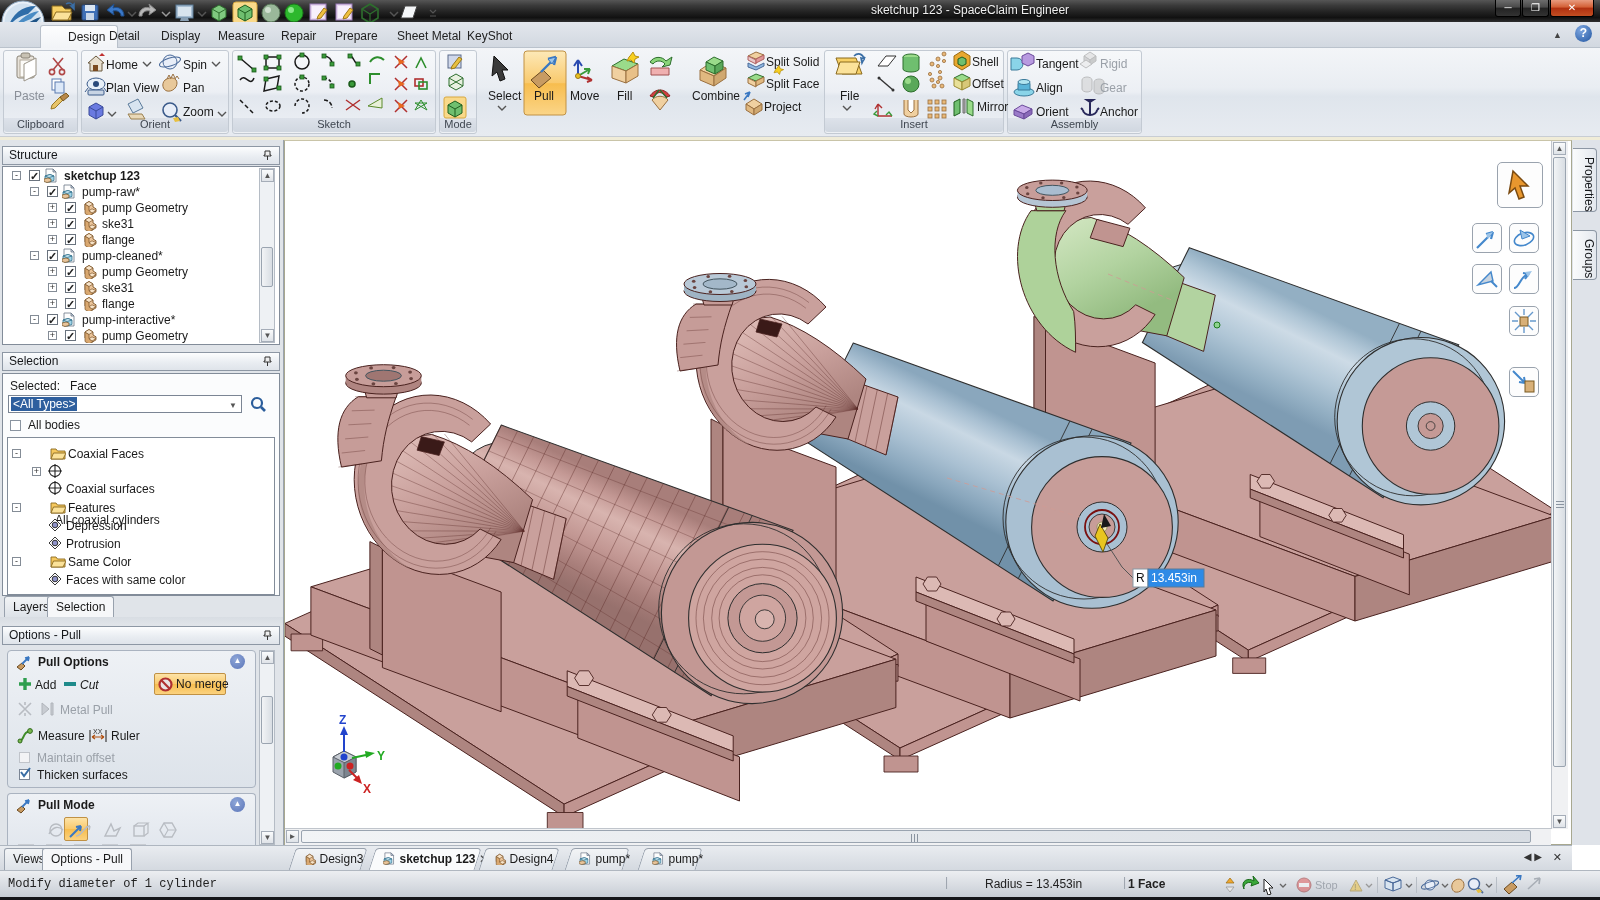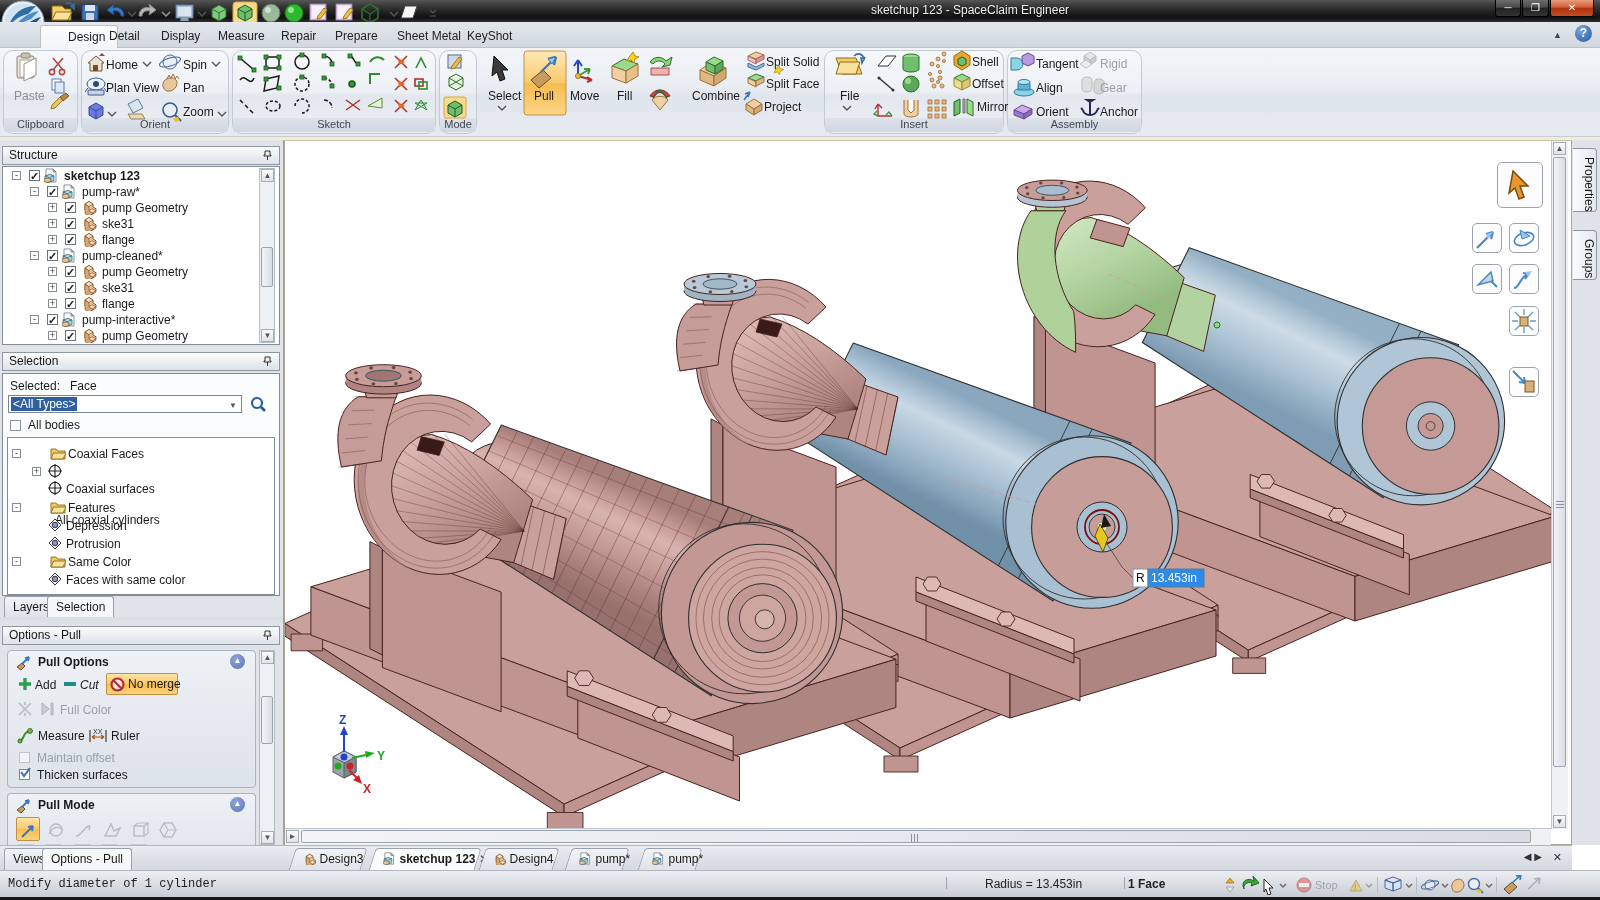--- a/index.html
+++ b/index.html
@@ -7,23 +7,23 @@
 #stage{position:relative;width:1580px;height:900px;}
 
 #titlebar{left:0;top:0;width:1600px;height:22px;background:linear-gradient(#565656 0%,#3a3a3a 25%,#222 55%,#111 80%,#2e2e2e 100%);}
 #title{left:970px;top:3px;width:400px;text-align:center;color:#f0f0f0;font-size:12px;text-shadow:0 1px 2px #000;transform:translateX(-50%);white-space:nowrap;}
 .winbtn{top:0;height:17px;border:1px solid #000;border-top:none;background:linear-gradient(#6c6c6c,#4a4a4a 45%,#222 50%,#333);border-radius:0 0 3px 3px;color:#fff;text-align:center;font-size:10px;line-height:15px;}
 
 #tabrow{left:0;top:22px;width:1600px;height:26px;background:linear-gradient(#e3e7ed,#d2d8e0);border-bottom:1px solid #bac2cc;}
 .rtab{position:absolute;top:3px;height:23px;line-height:22px;padding:0 12px;font-size:12px;color:#222;}
 .rtab.active{background:linear-gradient(#fdfdfe,#f2f4f7);border:1px solid #b8c0ca;border-bottom:none;border-radius:3px 3px 0 0;padding-left:27px;}
 #ribbon{left:0;top:48px;width:1600px;height:89px;background:linear-gradient(#f3f5f8 0%,#e9edf2 45%,#dfe5ec 55%,#e7ebf1 100%);border-bottom:1px solid #c8cdd4;}
-.rgroup{position:absolute;top:2px;height:84px;border:1px solid #c3cad3;border-radius:10px;background:linear-gradient(#f6f8fa 0%,#eceff4 50%,#e2e7ee 55%,#eef1f5 100%);}
+.rgroup{position:absolute;top:2px;height:84px;border:1px solid #c3cad3;border-radius:3px;background:linear-gradient(#f6f8fa 0%,#eceff4 50%,#e2e7ee 55%,#eef1f5 100%);}
 .rglabel{position:absolute;bottom:1px;left:0;right:0;text-align:center;color:#3f4650;font-size:11px;height:14px;background:linear-gradient(#dde2ea,#d0d7e0);border-radius:0 0 3px 3px;}
-.orangesel{background:linear-gradient(#fde3a7,#f9c96c 50%,#f7bd4e 51%,#fbd27f);border:1px solid #c09144;border-radius:2px;}
+.orangesel{background:linear-gradient(#fde3a7,#f9c96c 50%,#f7bd4e 51%,#fbd27f);border:1px solid #c09144;border-radius:2px;margin-left:48px;}
 
 #leftpanel{left:0;top:140px;width:284px;height:705px;overflow:hidden;background:#e0e4e9;border-right:1px solid #9aa3af;}
 .phead{position:absolute;left:2px;width:278px;height:19px;background:linear-gradient(#fcfdfe,#e8ecf1 60%,#dfe4ea);border:1px solid #8d97a4;color:#15171a;font-size:12px;line-height:17px;padding-left:6px;}
 .pin{position:absolute;right:6px;top:3px;width:10px;height:11px;}
 .white{background:#fff;border:1px solid #828c99;}
 .trow{position:absolute;height:16px;line-height:16px;white-space:nowrap;font-size:12px;}
 .cb{position:absolute;width:11px;height:11px;border:1px solid #6a737e;background:#fff;top:2px;}
 .cb:after{content:"✓";position:absolute;left:0px;top:-3px;font-size:11px;color:#222;font-weight:bold;}
 .pm{position:absolute;width:9px;height:9px;border:1px solid #848c96;background:#fff;top:3px;font-size:9px;line-height:7px;text-align:center;color:#333;}
 .scroll{position:absolute;background:#eef1f4;border:1px solid #b5bcc5;}
@@ -684,21 +684,21 @@
               <path d="M3.3 3.3l8.4 8.4" stroke="#b03030" stroke-width="2.2"></path>
             </svg>
     <span style="position:absolute;left:21px;top:3px;font-size:12px;white-space:nowrap;">No merge</span>
   </span>
   <svg style="position:absolute;left:9px;top:50px;" width="16" height="16" viewBox="0 0 16 16">
             <path d="M2 14L14 2M2 2l12 12M8 1v3M8 12v3" stroke="#b8bcc2" stroke-width="1.6"></path>
           </svg>
   <svg style="position:absolute;left:32px;top:50px;" width="16" height="16" viewBox="0 0 16 16">
             <path d="M2 2l7 6-7 6zM11 2h2v12h-2z" fill="#c8ccd2" stroke="#b0b4ba"></path>
           </svg>
-  <span style="position:absolute;left:52px;top:52px;font-size:12px;color:#9aa0a8;">Full Color</span>
+  <span style="position:absolute;left:52px;top:52px;font-size:12px;color:#9aa0a8;">Metal Pull</span>
   <svg style="position:absolute;left:9px;top:76px;" width="17" height="17" viewBox="0 0 17 17">
             <path d="M2 14c5 1 4-9 9-9" fill="none" stroke="#3f8c28" stroke-width="2"></path>
             <circle cx="13" cy="4" r="2.4" fill="#7ab84f" stroke="#2f6a1c"></circle>
             <circle cx="3" cy="14" r="2" fill="#7ab84f" stroke="#2f6a1c"></circle>
           </svg>
   <span style="position:absolute;left:30px;top:78px;font-size:12px;">Measure</span>
   <svg style="position:absolute;left:80px;top:76px;" width="20" height="17" viewBox="0 0 20 17">
             <path d="M2 3v12M18 3v12" stroke="#555" stroke-width="1.4"></path>
             <path d="M4 10h12m-12 0l3-2m-3 2l3 2m9-2l-3-2m3 2l-3 2" stroke="#b05010" stroke-width="1.2" fill="none"></path>
             <text x="5" y="7" font-size="7" fill="#333" font-family="Liberation Sans">XX</text>

